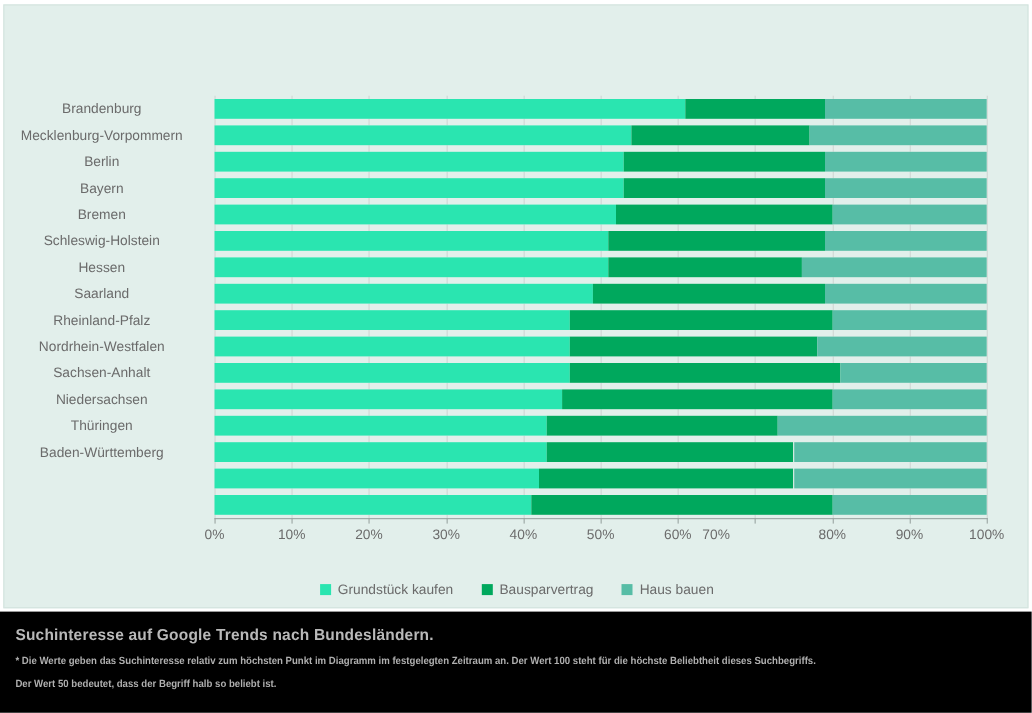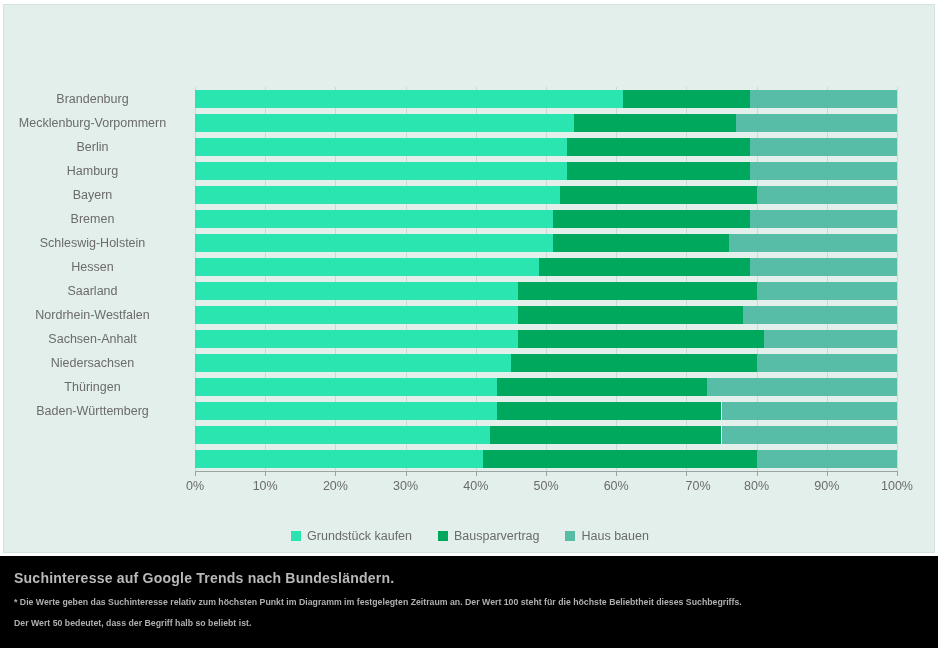--- a/index.html
+++ b/index.html
@@ -190,26 +190,26 @@
 <div class="page">
 
   <div class="chart-panel">
 
     <div class="plot-wrap">
 
       <div class="cat-labels">
           <div class="cat-label">Brandenburg</div>
           <div class="cat-label">Mecklenburg-Vorpommern</div>
           <div class="cat-label">Berlin</div>
-          <div class="cat-label">Hamburg</div>
           <div class="cat-label">Bayern</div>
           <div class="cat-label">Bremen</div>
           <div class="cat-label">Schleswig-Holstein</div>
           <div class="cat-label">Hessen</div>
           <div class="cat-label">Saarland</div>
+          <div class="cat-label">Rheinland-Pfalz</div>
           <div class="cat-label">Nordrhein-Westfalen</div>
           <div class="cat-label">Sachsen-Anhalt</div>
           <div class="cat-label">Niedersachsen</div>
           <div class="cat-label">Thüringen</div>
           <div class="cat-label">Baden-Württemberg</div>
         </div>
 
       <div class="plot-area">
         <div class="grid-layer">
             <div class="gridline" style="left: 0px;"></div>
@@ -332,21 +332,21 @@
           <div class="tick-label" style="left: 331.4px;">20%</div>
           <div class="tick" style="left: 401.6px;"></div>
           <div class="tick-label" style="left: 401.6px;">30%</div>
           <div class="tick" style="left: 471.8px;"></div>
           <div class="tick-label" style="left: 471.8px;">40%</div>
           <div class="tick" style="left: 542px;"></div>
           <div class="tick-label" style="left: 542px;">50%</div>
           <div class="tick" style="left: 612.2px;"></div>
           <div class="tick-label" style="left: 612.2px;">60%</div>
           <div class="tick" style="left: 682.4px;"></div>
-          <div class="tick-label" style="left: 694px;">70%</div>
+          <div class="tick-label" style="left: 647px;">70%</div>
           <div class="tick" style="left: 752.6px;"></div>
           <div class="tick-label" style="left: 752.6px;">80%</div>
           <div class="tick" style="left: 822.8px;"></div>
           <div class="tick-label" style="left: 822.8px;">90%</div>
           <div class="tick" style="left: 893px;"></div>
           <div class="tick-label" style="left: 893px;">100%</div>
         </div>
 
       <div class="legend">
           <div class="legend-item">

